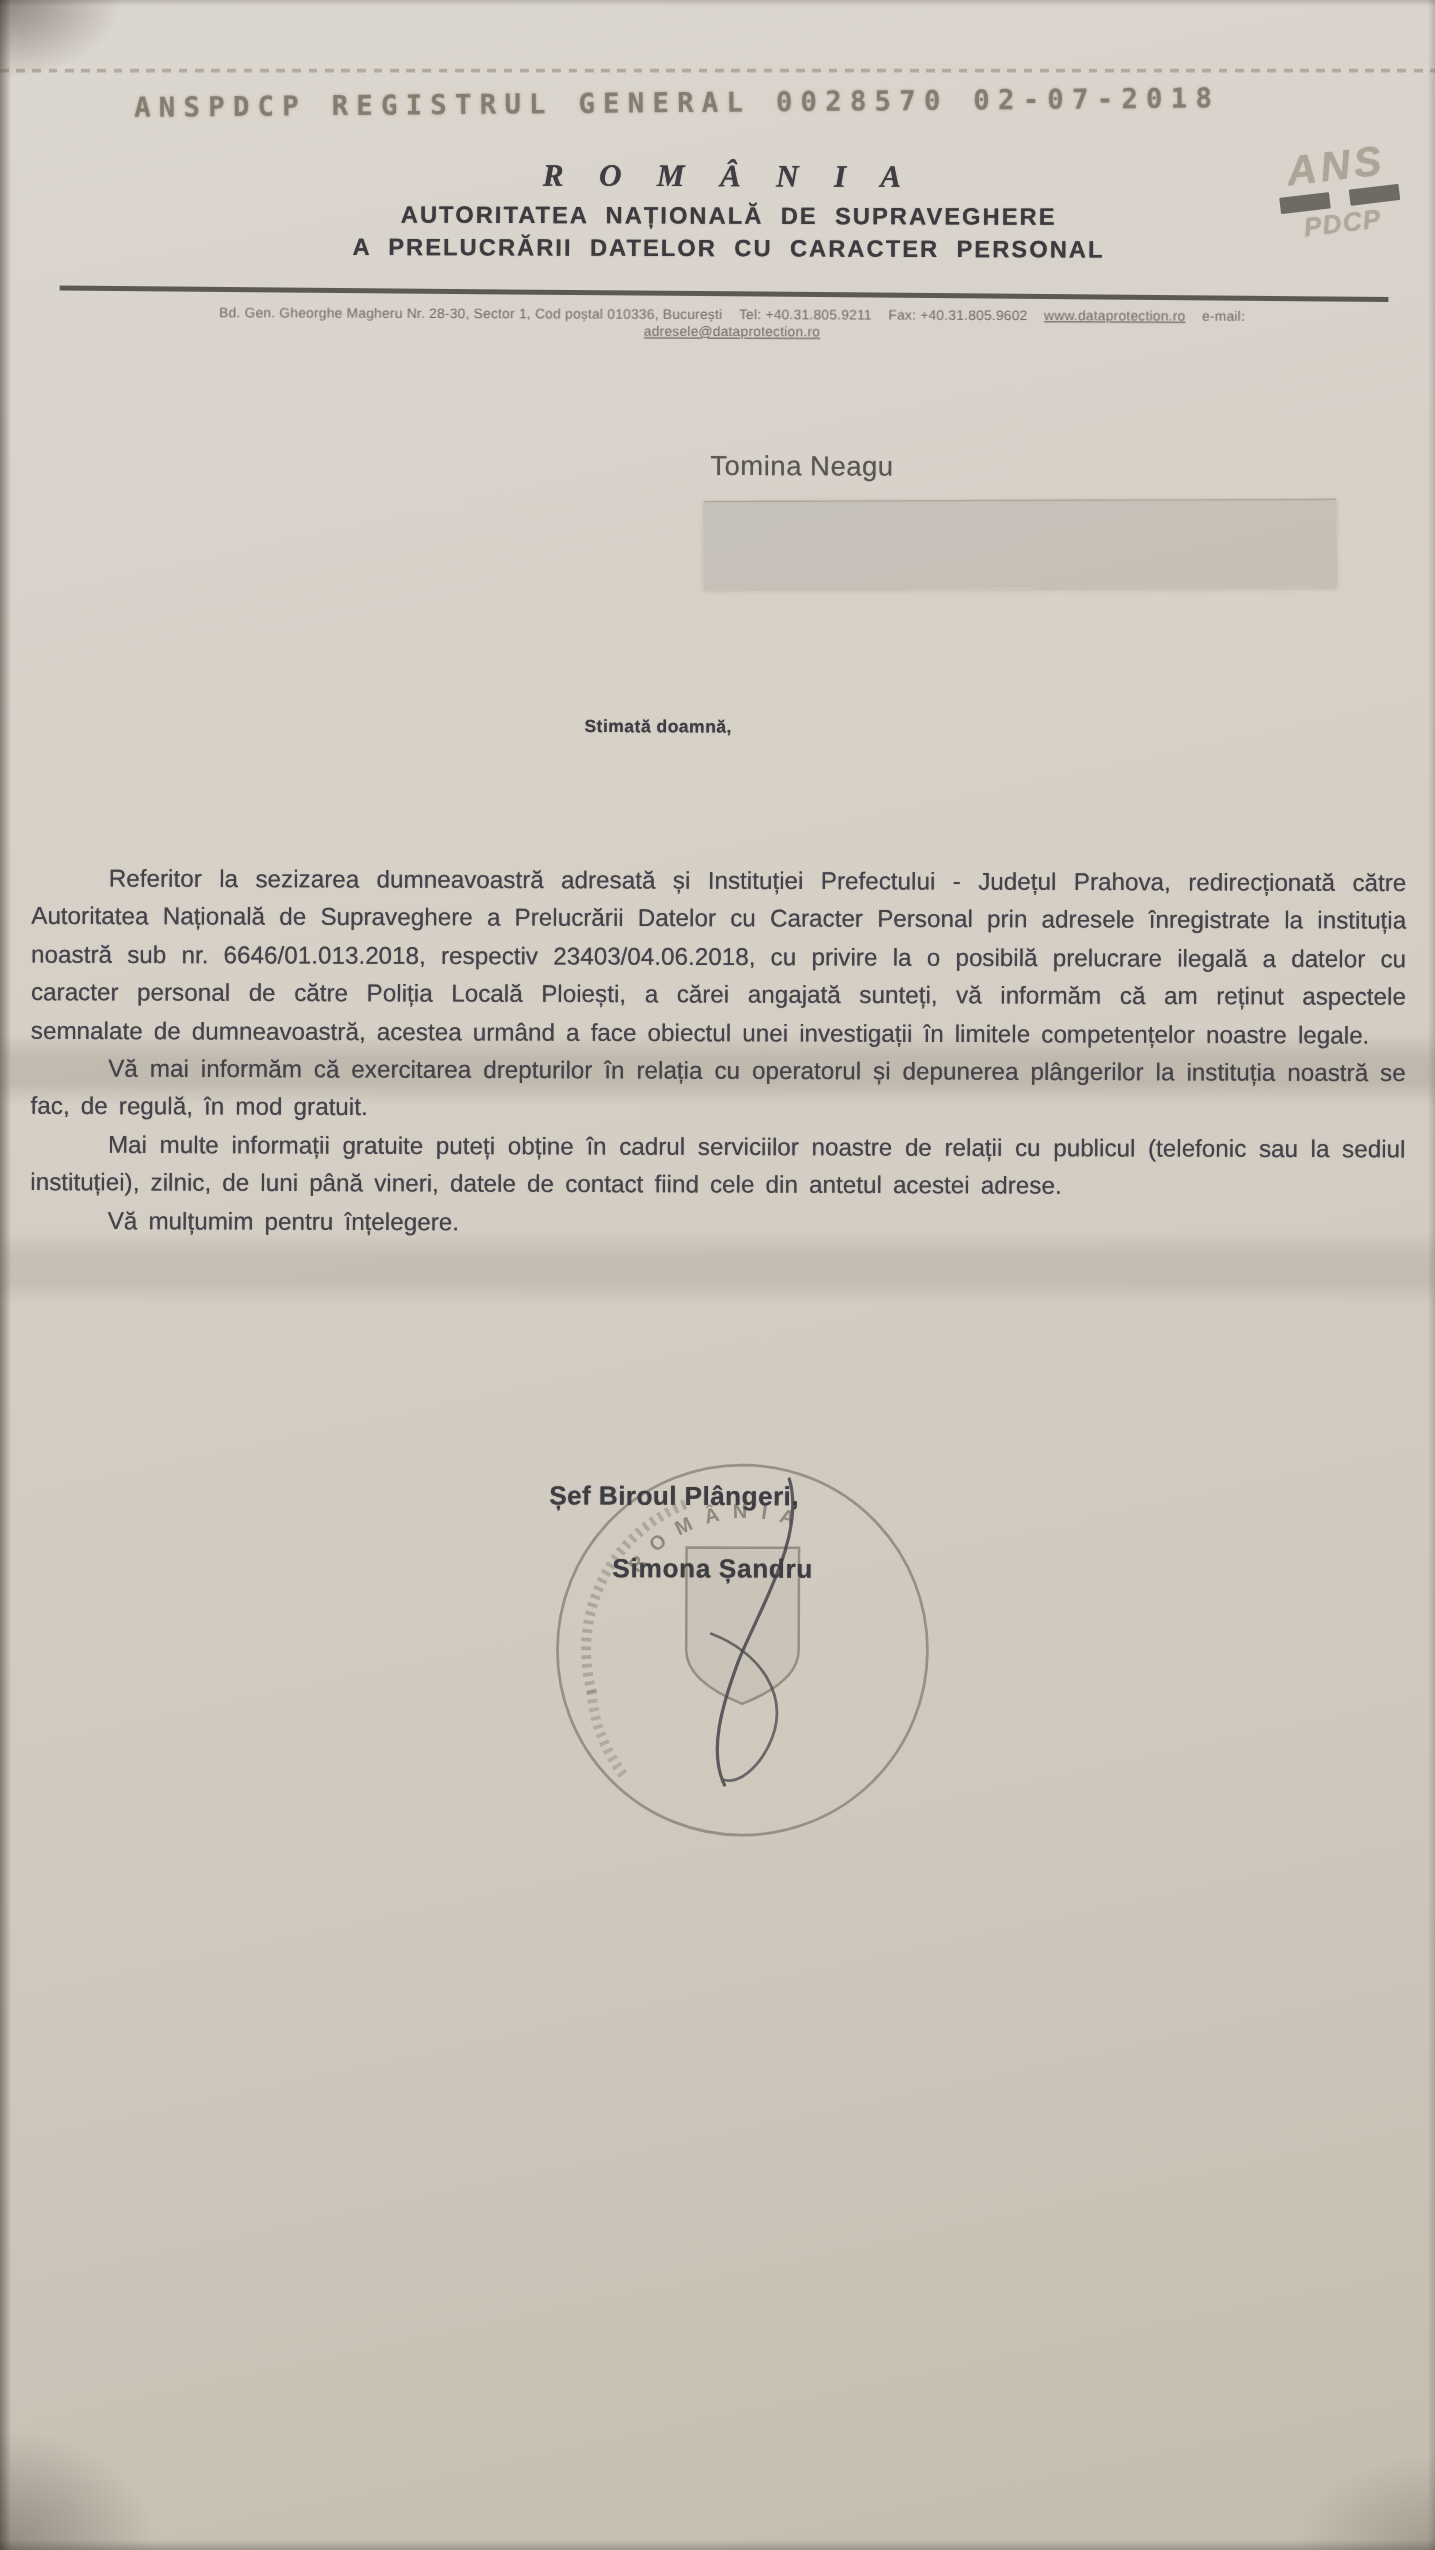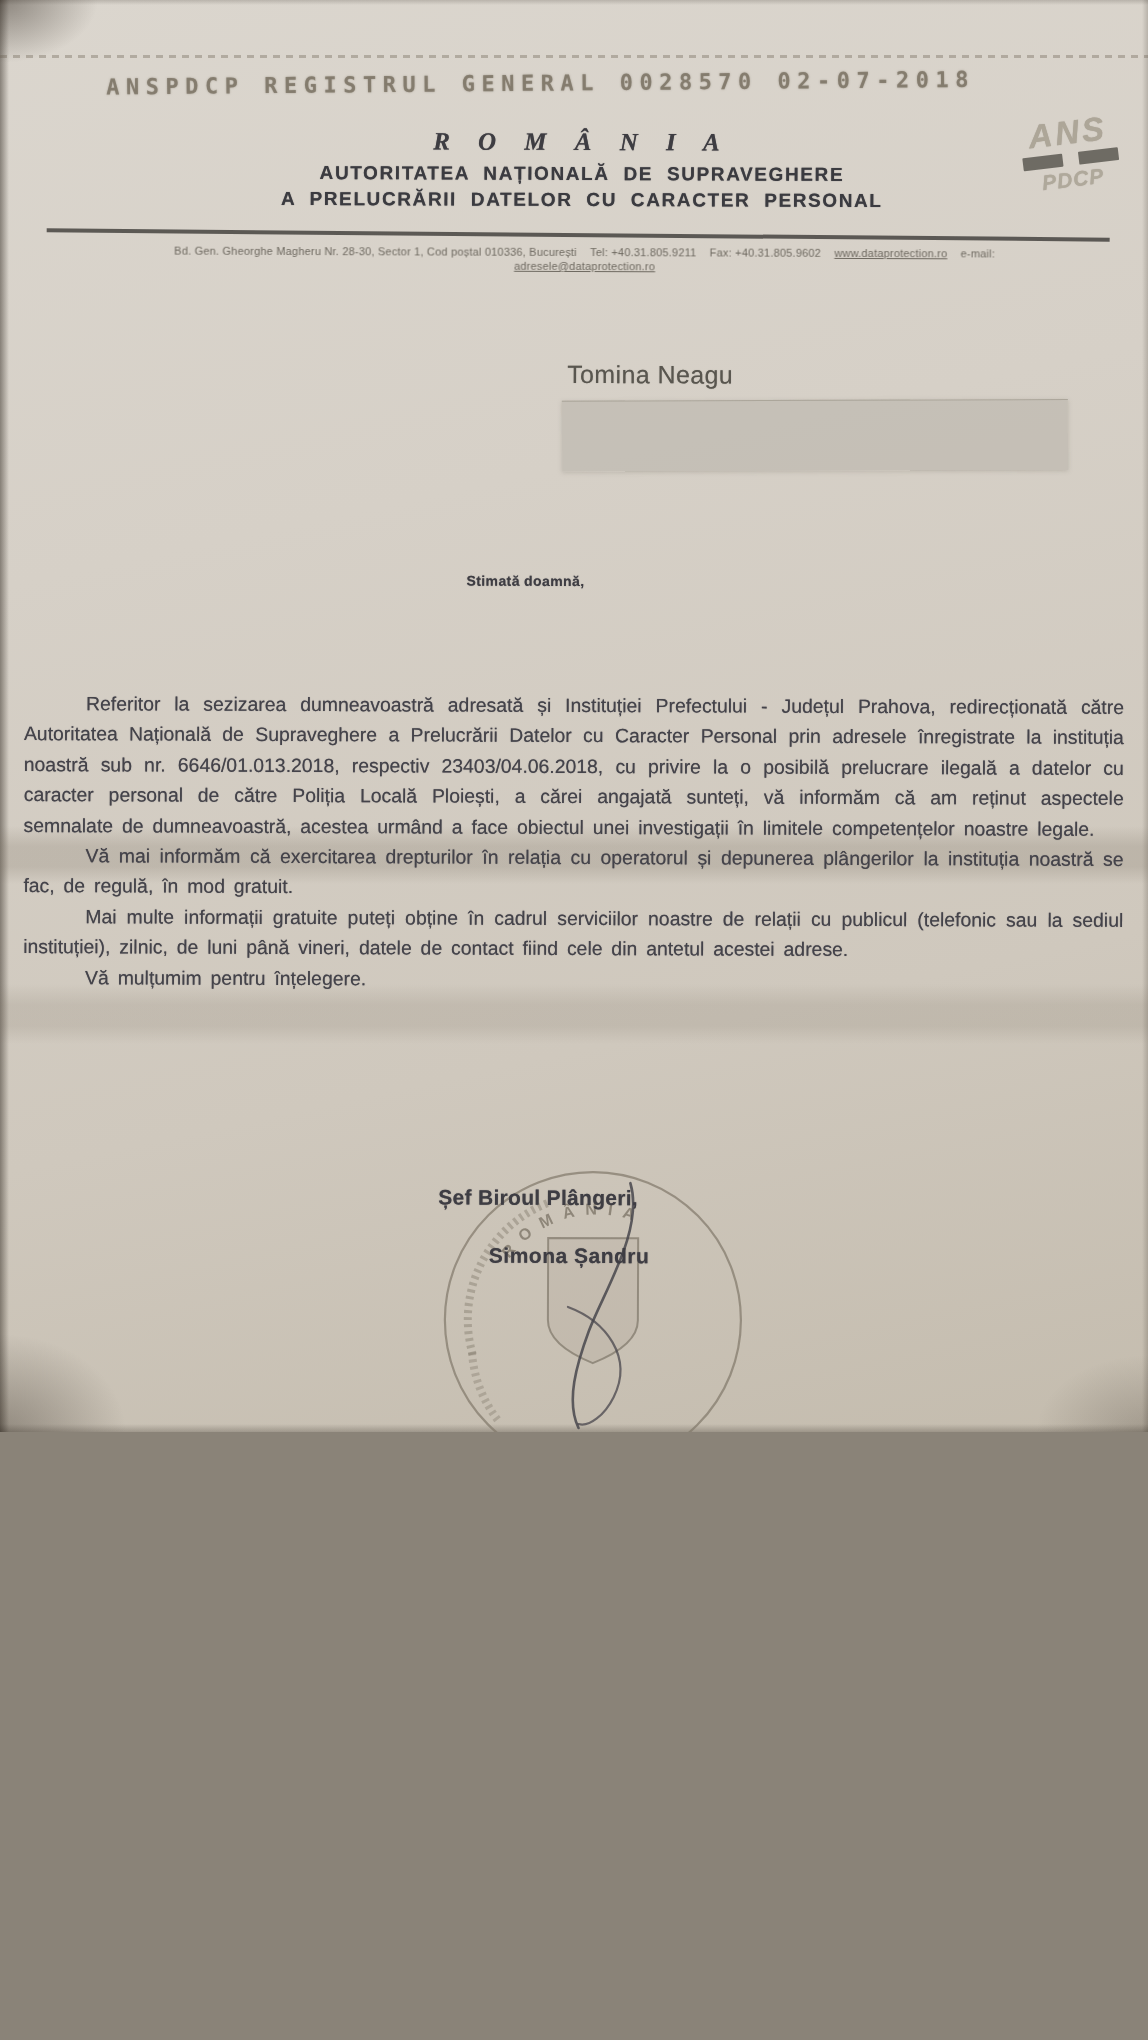--- a/index.html
+++ b/index.html
@@ -1,17 +1,17 @@
 <!DOCTYPE html>
 <html><head>
 <meta charset="utf-8">
 <style>
   html,body { margin:0; padding:0; background:#8a8378; }
   #page {
-    position:relative; width:1148px; height:1432px; overflow:hidden;
+    position:relative; width:1148px; height:2040px; overflow:hidden;
     font-family:"Liberation Sans", sans-serif; color:#45444a;
     background:linear-gradient(168deg,#dbd6ce 0%,#d6d0c7 35%,#cfc8bd 70%,#c4bcae 100%);
   }
   .layer { position:absolute; inset:0; pointer-events:none; }
   
   .vignette {
     background:
       radial-gradient(140px 90px at 0% 0%, rgba(40,32,24,.45), rgba(40,32,24,0) 70%),
       radial-gradient(180px 140px at 0% 100%, rgba(40,32,24,.35), rgba(40,32,24,0) 70%),
       radial-gradient(160px 110px at 100% 100%, rgba(40,32,24,.22), rgba(40,32,24,0) 70%),
@@ -57,21 +57,21 @@
   .logo-pdcp { font-size:21px; letter-spacing:1px; opacity:.8; text-shadow:0 0 1px rgba(120,112,98,.6); }
 
   .rule { position:absolute; top:233px; left:45px; width:1063px; height:4px;
     background:#454340; opacity:.85; transform:rotate(0.3deg); }
 
   .contact { position:absolute; top:245px; left:55px; width:1056px; text-align:center;
     font-size:11px; color:#6e6960; letter-spacing:.2px; filter:blur(.45px); line-height:14px; }
   .contact .u { text-decoration:underline; }
   .contact span { margin:0 5px; }
 
-  .recipient { position:absolute; top:360px; left:566px; font-size:25px; color:#59564f;
+  .recipient { position:absolute; top:360px; left:566px; font-size:22px; color:#59564f;
     letter-spacing:.4px; text-shadow:0 0 .8px rgba(89,86,79,.6); }
   .redaction { position:absolute; top:399px; left:561px; width:506px; height:70px;
     background:rgba(184,179,170,.55); border-top:1px solid rgba(150,144,132,.55);
     box-shadow:0 1px 4px rgba(140,134,122,.35); transform:rotate(-0.4deg); }
 
   .salutation { position:absolute; top:573px; left:466px; font-weight:bold; font-size:14px;
     color:#3e3d43; letter-spacing:.4px; text-shadow:0 0 .9px rgba(62,61,67,.7); }
 
   .body { position:absolute; top:690px; left:24px; width:1100px;
     font-size:19.4px; line-height:30.4px; text-align:justify; word-spacing:3.5px;

